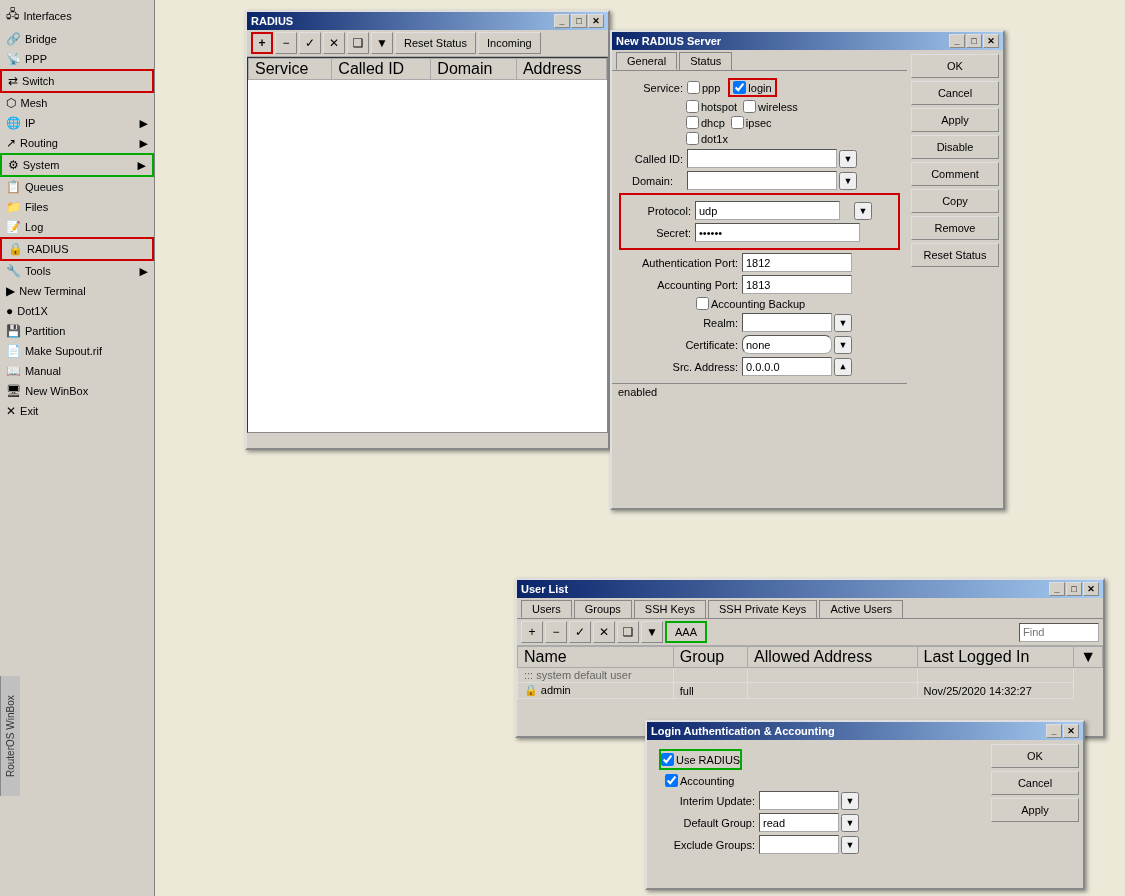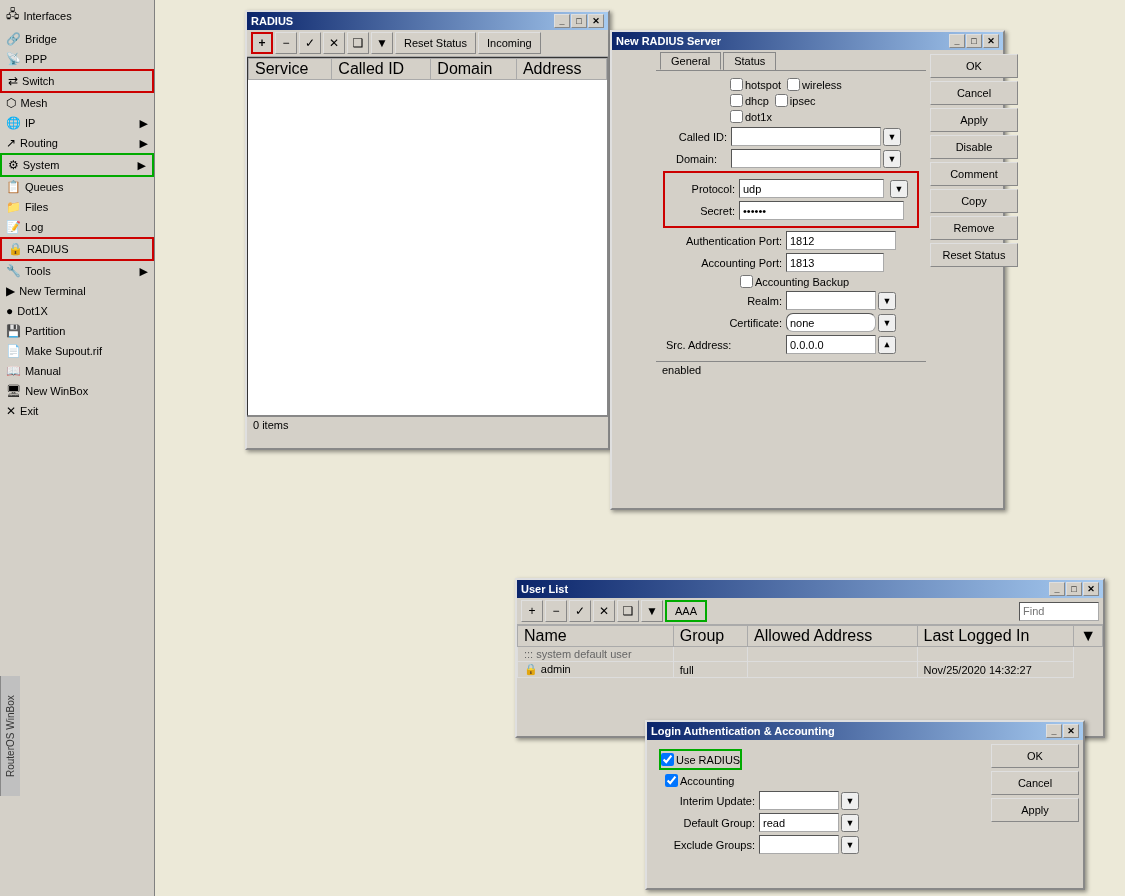--- a/index.html
+++ b/index.html
@@ -408,43 +408,53 @@
               <th>Service</th>
               <th>Called ID</th>
               <th>Domain</th>
               <th>Address</th>
             </tr>
           </thead>
           <tbody>
           </tbody>
         </table>
       </div>
-      <div class="status-bar">
-        <span>0 items</span>
-      </div>
     </div>
   </div>
 
   <div class="win-window" id="new-radius-window">
     <div class="win-titlebar">
       <span>New RADIUS Server</span>
       <div class="win-titlebar-btns">
         <div class="win-btn">_</div>
         <div class="win-btn">□</div>
         <div class="win-btn">✕</div>
       </div>
     </div>
-    <div style="display:flex; height: calc(100% - 20px); margin-left: 44px;">
+    <div style="display:flex; height: calc(100% - 20px);">
       <div style="flex:1; display:flex; flex-direction:column;">
         <div class="win-tabs">
           <div class="win-tab active">General</div>
           <div class="win-tab">Status</div>
         </div>
         <div style="padding: 4px;">
 
+          <div class="form-row">
+            <span class="form-label" style="width:65px;">Service:</span>
+            <div style="display:flex; flex-wrap:wrap; gap:4px 8px;">
+              <label class="checkbox-item">
+                <input type="checkbox" style="">
+                <span>ppp</span>
+              </label>
+              <label class="checkbox-item" style="border: 2px solid #cc0000; padding: 1px 3px;">
+                <input type="checkbox" checked="" style="">
+                <span>login</span>
+              </label>
+            </div>
+          </div>
           <div class="form-row" style="margin-left: 70px;">
             <label class="checkbox-item">
               <input type="checkbox" style="">
               <span>hotspot</span>
             </label>
             <label class="checkbox-item" style="margin-left:6px;">
               <input type="checkbox" style="">
               <span>wireless</span>
             </label>
           </div>
@@ -477,39 +487,39 @@
             <span class="form-label" style="width:65px;text-align:center;">Domain:</span>
             <div style="display:flex; align-items:center; gap:2px;">
               <input type="text" class="form-input" style="width: 150px;">
               <button style="width:18px; height:18px; font-size:9px; cursor:pointer;">▼</button>
             </div>
           </div>
 
           <div class="red-outline-box">
             <div class="form-row">
               <span class="form-label" style="width:65px;">Protocol:</span>
-              <div style="display:flex; align-items:center; gap:6px;">
+              <div style="display:flex; align-items:center; gap:14px;">
                 <input type="text" class="form-input" style="width: 145px;" value="udp">
                 <button style="width:18px; height:18px; font-size:9px; cursor:pointer;">▼</button>
               </div>
             </div>
             <div class="form-row">
               <span class="form-label" style="width:65px;">Secret:</span>
               <input type="password" class="form-input" style="width: 165px;" value="123456">
             </div>
           </div>
 
           <div class="form-row">
             <span class="form-label" style="width:120px; text-align:right;">Authentication Port:</span>
             <input type="text" class="form-input" style="width: 110px;" value="1812">
           </div>
 
           <div class="form-row">
             <span class="form-label" style="width:120px; text-align:right;">Accounting Port:</span>
-            <input type="text" class="form-input" style="width: 98px;" value="1813">
+            <input type="text" class="form-input" style="width: 110px;" value="1813">
           </div>
 
 
           <div class="form-row" style="margin-left:80px;">
             <label class="checkbox-item">
               <input type="checkbox" style="">
               <span>Accounting Backup</span>
             </label>
           </div>
 
@@ -523,21 +533,21 @@
 
           <div class="form-row">
             <span class="form-label" style="width:120px; text-align:right;">Certificate:</span>
             <div style="display:flex; align-items:center; gap:2px;">
               <input type="text" class="form-input" style="width: 90px; border-radius: 7px;" value="none">
               <button style="width:18px; height:18px; font-size:9px; cursor:pointer;">▼</button>
             </div>
           </div>
 
           <div class="form-row">
-            <span class="form-label" style="width:120px; text-align:left;">Src. Address:</span>
+            <span class="form-label" style="width:120px; text-align:right;">Src. Address:</span>
             <div style="display:flex; align-items:center; gap:2px;">
               <input type="text" class="form-input" style="width: 90px;" value="0.0.0.0">
               <button style="width:18px; height:18px; font-size:9px; cursor:pointer; transform:scaleY(-1);">▼</button>
             </div>
           </div>
         </div>
         <div class="status-bar">
           <span>enabled</span>
         </div>
       </div>
@@ -556,20 +566,27 @@
   </div>
 
   <div class="win-window" id="user-list-window">
     <div class="win-titlebar">
       <span>User List</span>
       <div class="win-titlebar-btns">
         <div class="win-btn">_</div>
         <div class="win-btn">□</div>
         <div class="win-btn">✕</div>
       </div>
+    </div>
+    <div class="win-tabs">
+      <div class="win-tab active">Users</div>
+      <div class="win-tab">Groups</div>
+      <div class="win-tab">SSH Keys</div>
+      <div class="win-tab">SSH Private Keys</div>
+      <div class="win-tab">Active Users</div>
     </div>
     <div class="win-toolbar">
       <div class="toolbar-btn">+</div>
       <div class="toolbar-btn">−</div>
       <div class="toolbar-btn">✓</div>
       <div class="toolbar-btn">✕</div>
       <div class="toolbar-btn">❑</div>
       <div class="toolbar-btn">▼</div>
       <div class="toolbar-btn-text highlight-green" style="border: 2px solid #00aa00; font-weight:normal;text-align:right;">AAA</div>
       <div style="flex:1;"></div>

